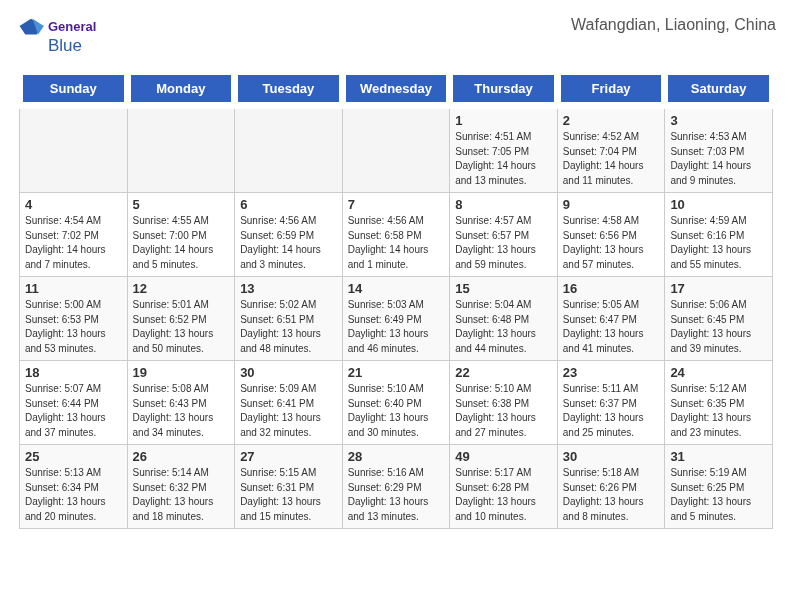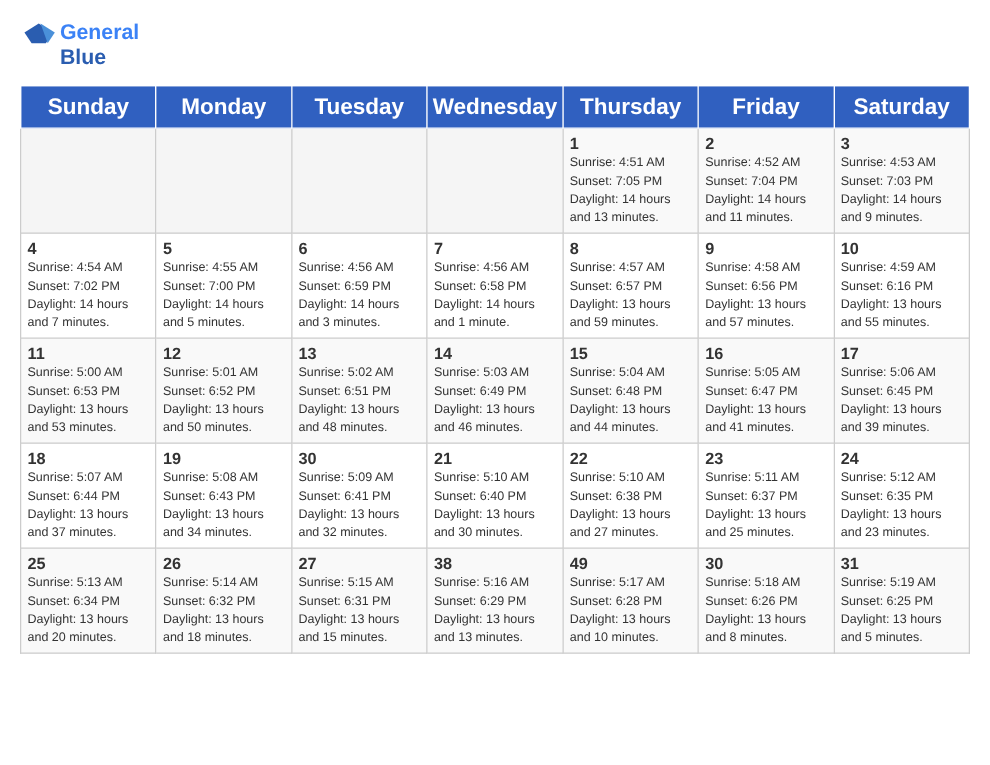--- a/index.html
+++ b/index.html
@@ -45,25 +45,25 @@
     }
     .calendar {
       width: 100%;
       border-collapse: collapse;
     }
     .calendar thead tr {
       background-color: #3060c0;
     }
     .calendar thead th {
       color: #fff;
-      font-size: 18px;
+      font-size: 13px;
       font-weight: bold;
       padding: 6px 4px;
       text-align: center;
-      border: 1px solid #ffffff;
+      border: 7px solid #ffffff;
     }
     .calendar tbody td {
       vertical-align: top;
       font-size: 10.5px;
       color: #333;
       border: 1px solid #ccc;
       padding: 4px 5px;
       width: calc(100% / 7);
       min-height: 85px;
       background: #fff;
@@ -92,25 +92,26 @@
 </head>
 <body>
 
 <div class="header">
   <div class="logo">
     <div class="logo-row">
       <svg class="logo-icon" viewBox="0 0 40 28" xmlns="http://www.w3.org/2000/svg">
         <path d="M20 4 L36 14 L28 26 L12 26 L4 14 Z" fill="#2a5db0"></path>
         <path d="M22 4 L38 14 L30 26 L22 4Z" fill="#4a90d9"></path>
       </svg>
-      <span style="font-size:17px;font-weight:bold;color:#3b82f6;">General</span>
+      <span style="font-size:13px;font-weight:bold;color:#4c1d95;">General</span>
     </div>
-    <span style="font-size:17px;font-weight:bold;color:#2a5db0;margin-left:32px;">Blue</span>
+    <span style="font-size:17px;font-weight:normal;color:#2a5db0;margin-left:32px;">Blue</span>
   </div>
   <div class="title-block">
+    <h2>Wafangdian, Liaoning, China</h2>
   </div>
 </div>
 
 <table class="calendar">
   <thead>
     <tr>
       <th>Sunday</th>
       <th>Monday</th>
       <th>Tuesday</th>
       <th>Wednesday</th>
@@ -316,21 +317,21 @@
 and 18 minutes.</div>
         </td>
         <td>
           <span class="day-number">27</span>
           <div class="day-info">Sunrise: 5:15 AM
 Sunset: 6:31 PM
 Daylight: 13 hours
 and 15 minutes.</div>
         </td>
         <td>
-          <span class="day-number">38</span>
+          <span class="day-number">28</span>
           <div class="day-info">Sunrise: 5:16 AM
 Sunset: 6:29 PM
 Daylight: 13 hours
 and 13 minutes.</div>
         </td>
         <td>
           <span class="day-number">49</span>
           <div class="day-info">Sunrise: 5:17 AM
 Sunset: 6:28 PM
 Daylight: 13 hours

